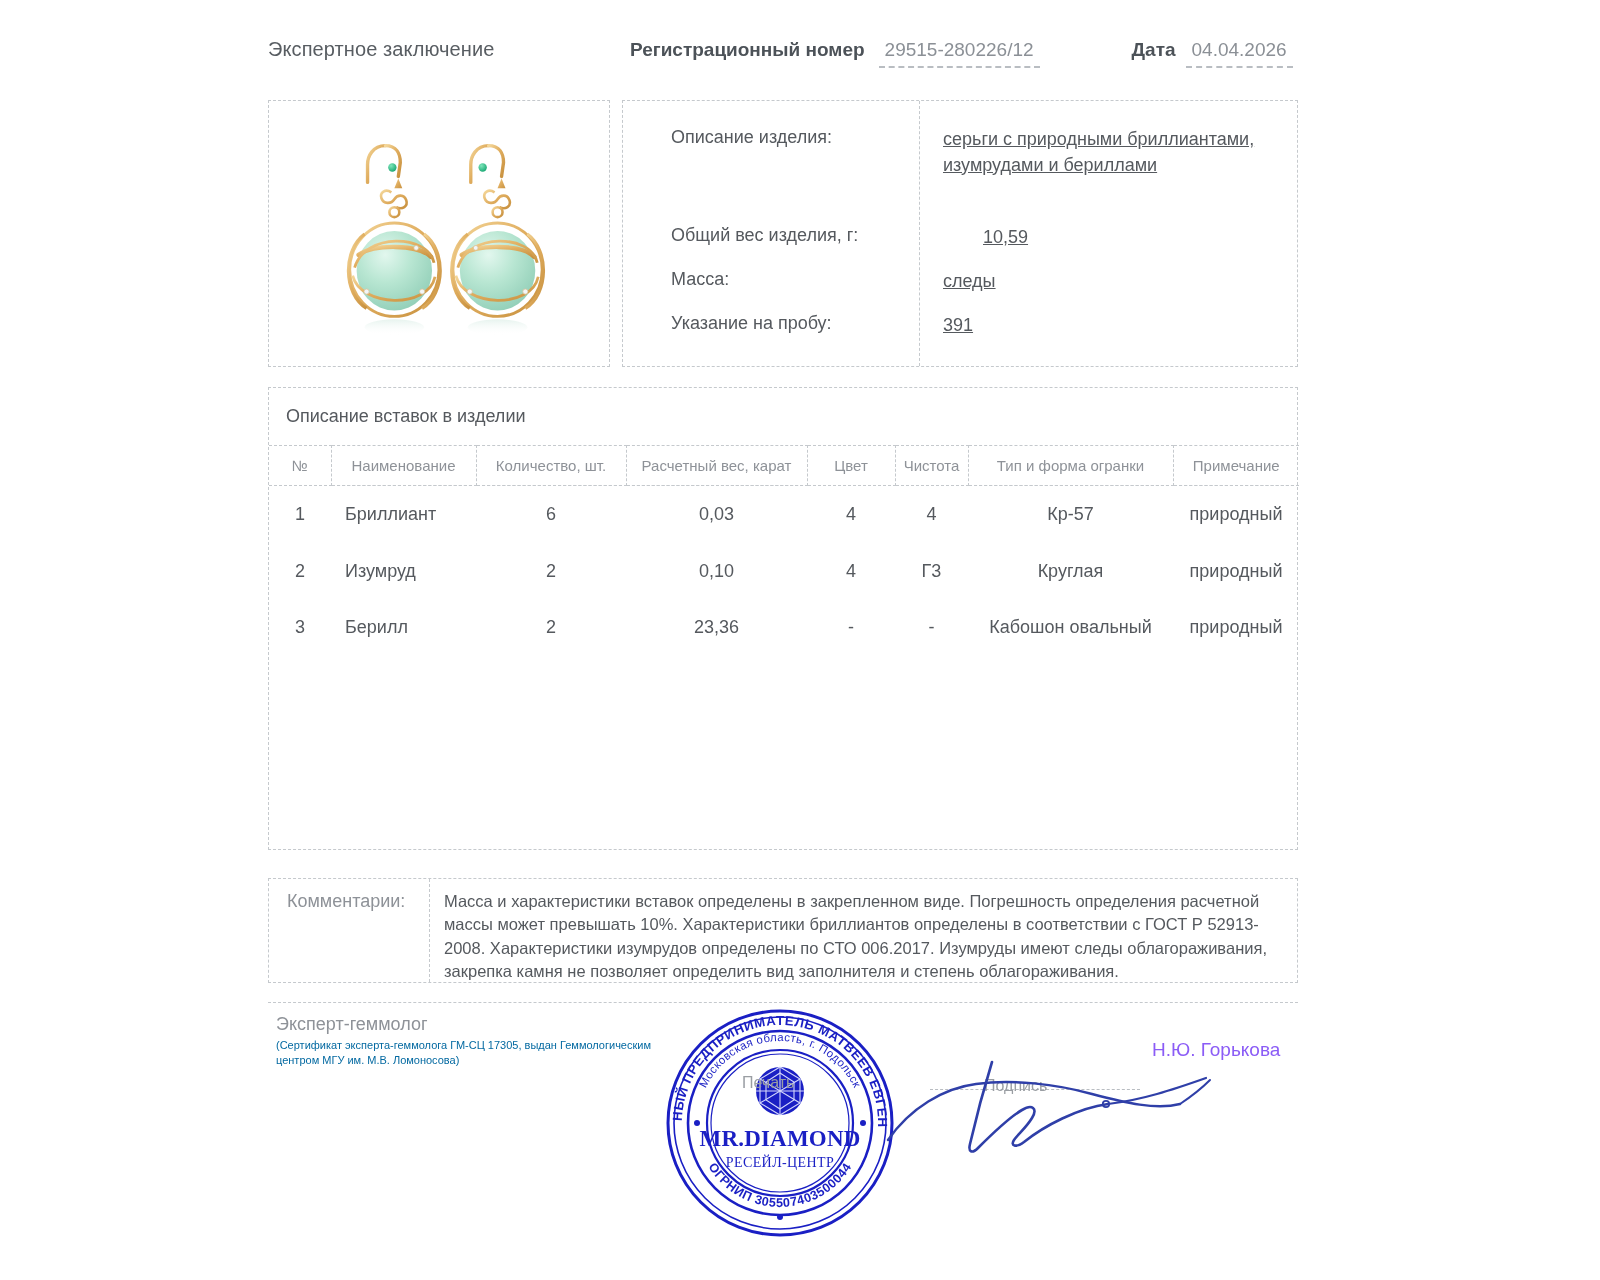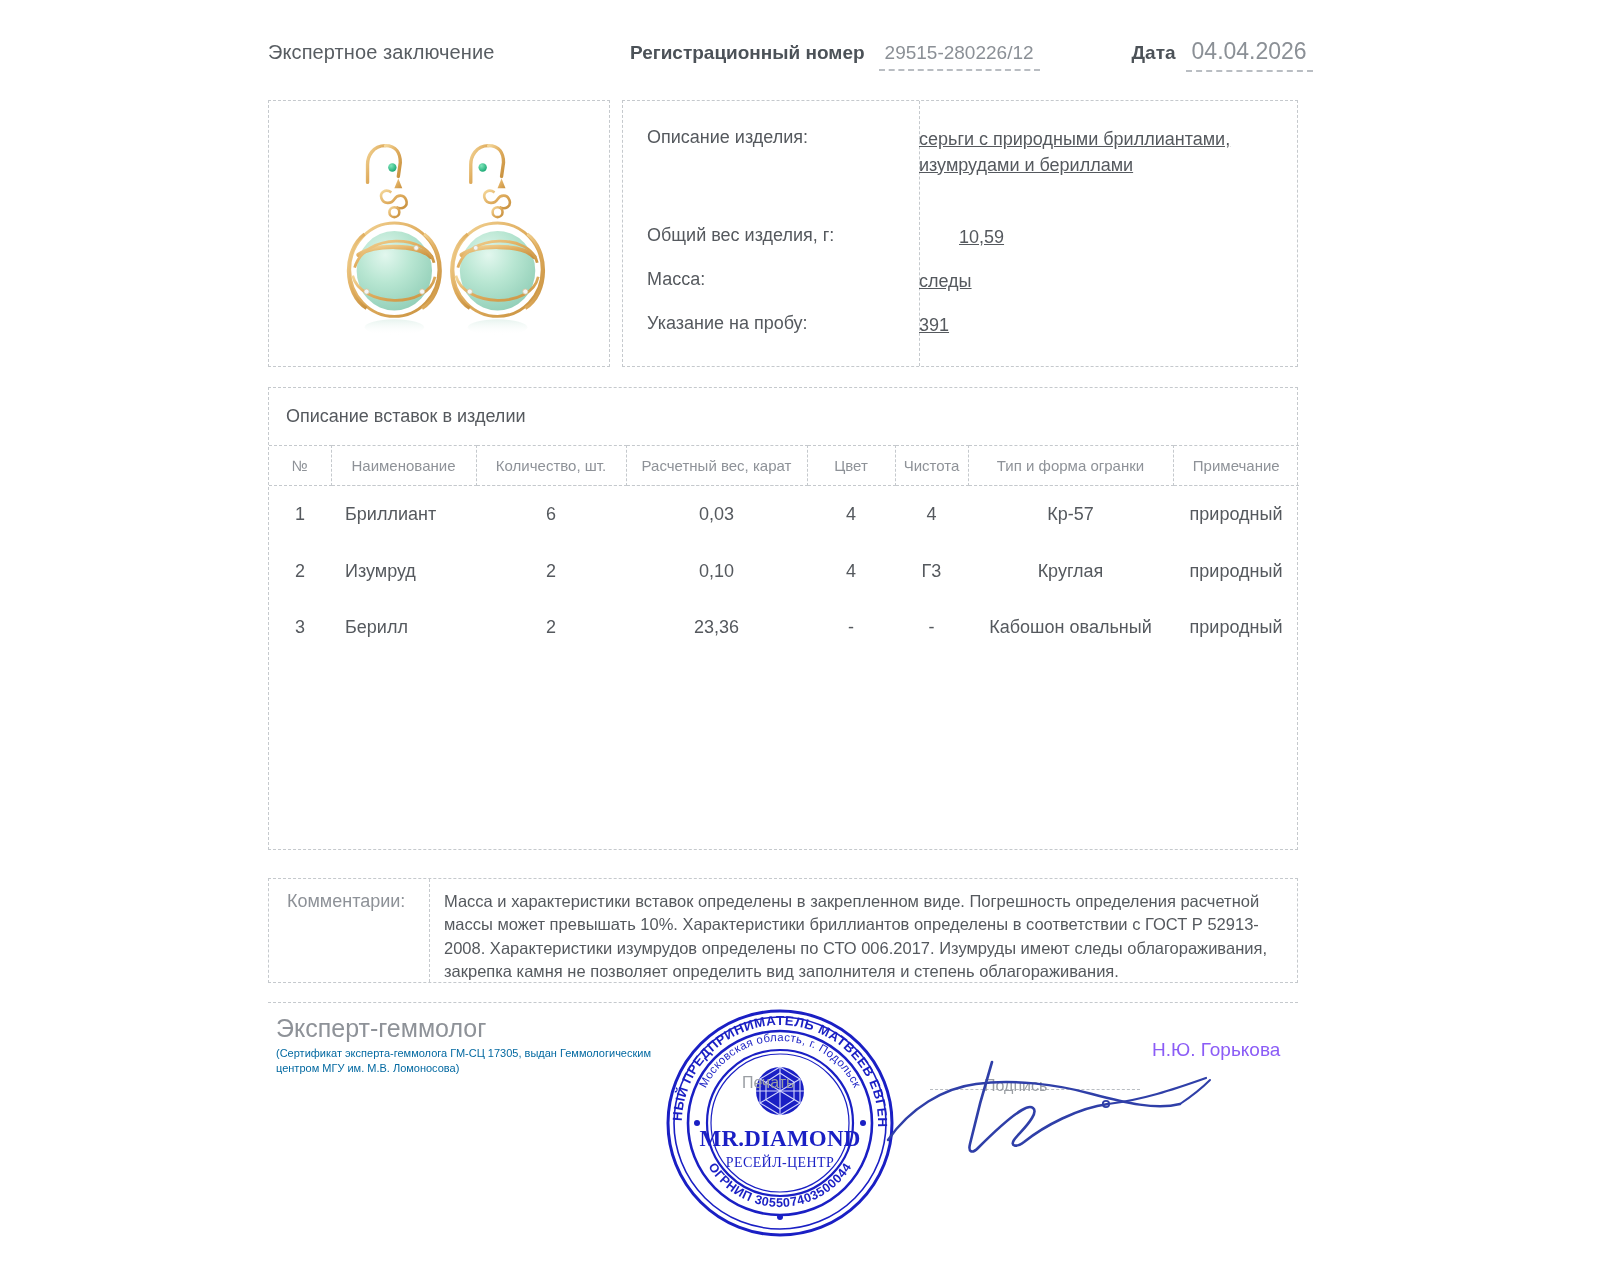--- a/index.html
+++ b/index.html
@@ -48,21 +48,21 @@
     flex: none;
   }
   .hdr-date-label {
     font-size: 19px;
     color: #4c5258;
     font-weight: bold;
     margin-left: 92px;
     flex: none;
   }
   .hdr-date-value {
-    font-size: 23px;
+    font-size: 19px;
     color: #8b9096;
     border-bottom: 2px dashed #b9bdc2;
     padding: 0 6px 5px 6px;
     margin-left: 10px;
     flex: none;
   }
 
   
   .panel-photo {
     position: absolute;
@@ -94,20 +94,21 @@
     display: flex;
     align-items: flex-start;
     left: 24px;
     right: 16px;
   }
   .spec-label {
     width: 272px;
     flex: none;
     font-size: 18px;
     color: #55595e;
+    margin-left: 24px;
   }
   .spec-value {
     font-size: 18px;
     color: #55595e;
     line-height: 1.42;
     text-decoration: underline;
   }
   .r1 { top: 26px; }
   .r2 { top: 124px; gap: 40px; }
   .r3 { top: 168px; }
@@ -212,21 +213,21 @@
     width: 1030px;
     border-top: 1px dashed #c5c9cd;
   }
   .expert-block {
     position: absolute;
     left: 276px;
     top: 1014px;
     width: 420px;
   }
   .expert-title {
-    font-size: 25px;
+    font-size: 18px;
     color: #8e9298;
     margin-bottom: 3px;
   }
   .expert-sub {
     font-size: 11px;
     color: #0369a1;
     line-height: 1.32;
   }
   .seal-wrap {
     position: absolute;

